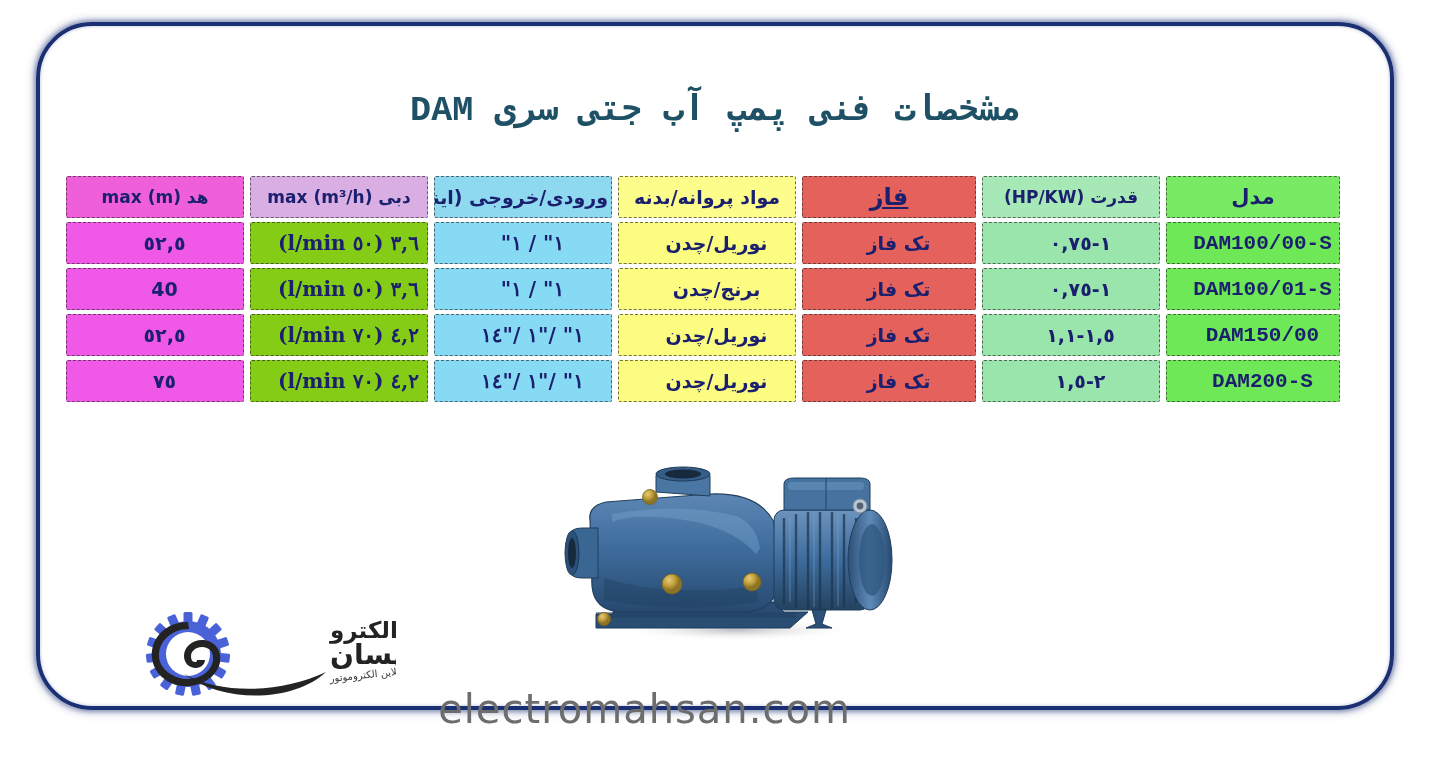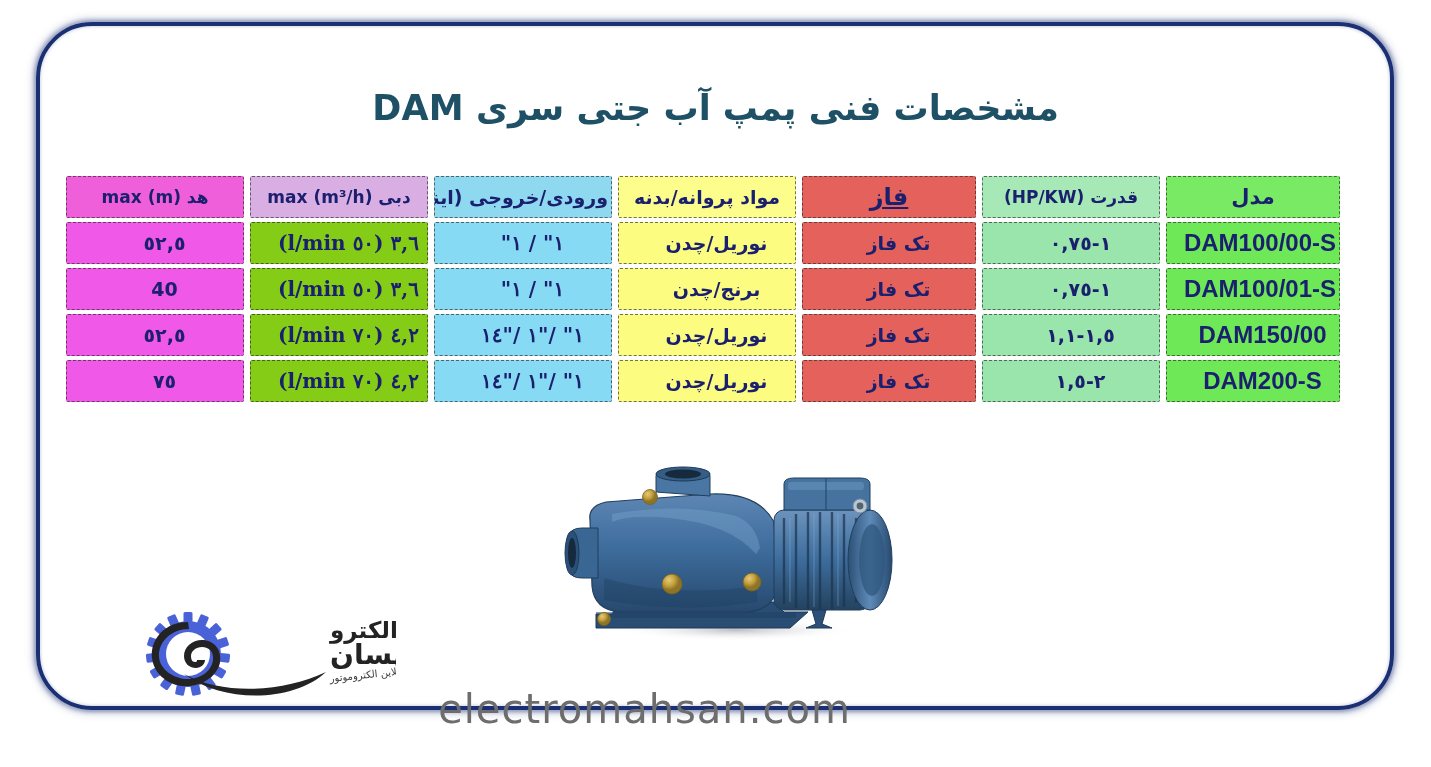--- a/index.html
+++ b/index.html
@@ -53,20 +53,21 @@
     position: absolute;
     left: 0;
     top: 88px;
     width: 1431px;
     text-align: center;
     font-size: 35px;
     font-weight: bold;
     color: #1f5166;
     letter-spacing: 0.2px;
     direction: rtl;
+    font-family: Liberation Mono, monospace;
   }
 
   
   .table-wrap {
     position: absolute;
     left: 104px;
     top: 172px;
     width: 1242px;
     direction: rtl;
   }
@@ -113,21 +114,21 @@
   .col-io-hdr     { background: #8ed9f0; }
   .col-flow       { background: #84cc16; margin-top: 8px; }
   .col-flow-hdr   { background: #d9aee3; }
   .col-head       { background: #f058e8; }
   .col-head-hdr   { background: #ef5fd9; }
 
   .fa-big   { font-size: 21px; }
   .fa-mid   { font-size: 19px; }
   .fa-small { font-size: 17px; }
   .lat      { font-family: "DejaVu Serif", "Liberation Serif", serif; font-size: 20px; }
-  .model-txt{ font-family: Liberation Sans, sans-serif; font-size: 24px; font-weight: bold; }
+  .model-txt{ font-family: Liberation Mono, monospace; font-size: 21px; font-weight: bold; }
   .hdr-phase{ font-size: 24px; text-decoration: underline; }
 
   
   .pump {
     position: absolute;
     left: 560px;
     top: 462px;
     width: 336px;
     height: 180px;
   }

